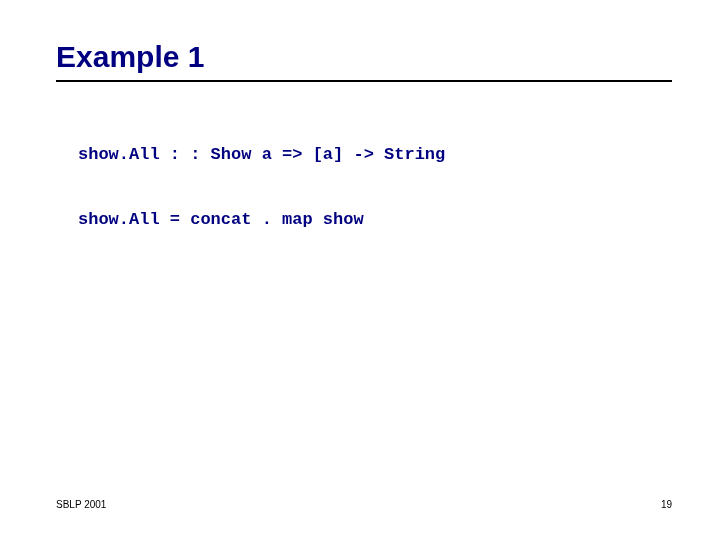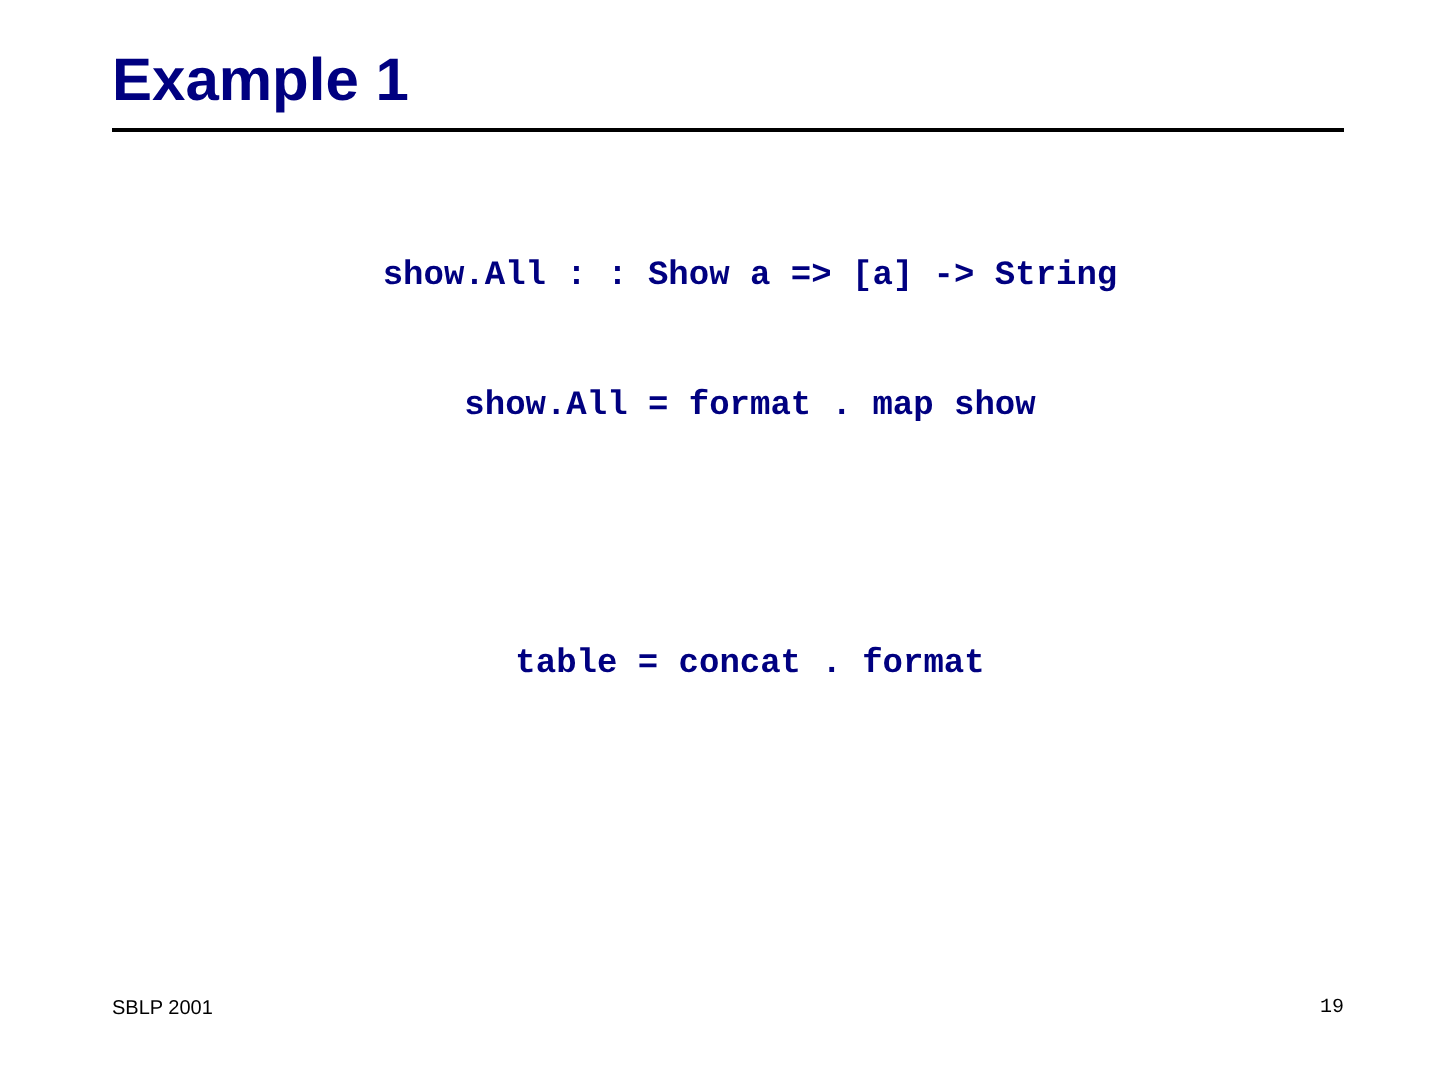--- a/index.html
+++ b/index.html
@@ -16,72 +16,69 @@
     width: 720px;
     height: 540px;
     position: relative;
     box-sizing: border-box;
     padding: 24px 48px 0 56px;
   }
   .title {
     color: #000080;
     font-weight: bold;
     font-size: 30px;
-    margin: 0 0 6px 0;
+    margin: 16px 0 6px 0;
   }
   .title-rule {
     border: none;
     border-top: 2px solid #000;
     margin: 0 0 30px 0;
   }
   .code-block {
     color: #000080;
     font-family: "Courier New", Courier, monospace;
     font-weight: bold;
     font-size: 17px;
     line-height: 1.0;
     white-space: pre;
     margin-left: 22px;
   }
   .code-line {
     margin-bottom: 14px;
-    text-align: center;
   }
   .group-gap {
     height: 30px;
   }
   .footer-left {
     position: absolute;
     left: 56px;
     bottom: 30px;
     font-size: 10px;
     color: #000;
   }
   .footer-right {
     position: absolute;
     right: 48px;
     bottom: 30px;
     font-size: 10px;
     color: #000;
-    font-family: Liberation Mono, monospace;
   }
 </style>
 </head>
 <body>
 
 <div class="slide">
 
   <h1 class="title">Example 1</h1>
   <hr class="title-rule">
 
   <div class="code-block">
     <div class="code-line">show.All : : Show a =&gt; [a] -&gt; String</div>
-    <div class="code-line">show.All = format . map show</div>
+    <div class="code-line">show.All = concat . map show</div>
     <div class="group-gap"></div>
-    <div class="code-line">table = concat . format</div>
     <div class="group-gap"></div>
     
     
     
   </div>
 
   <div class="footer-left">SBLP 2001</div>
   <div class="footer-right">19</div>
 
 </div>

